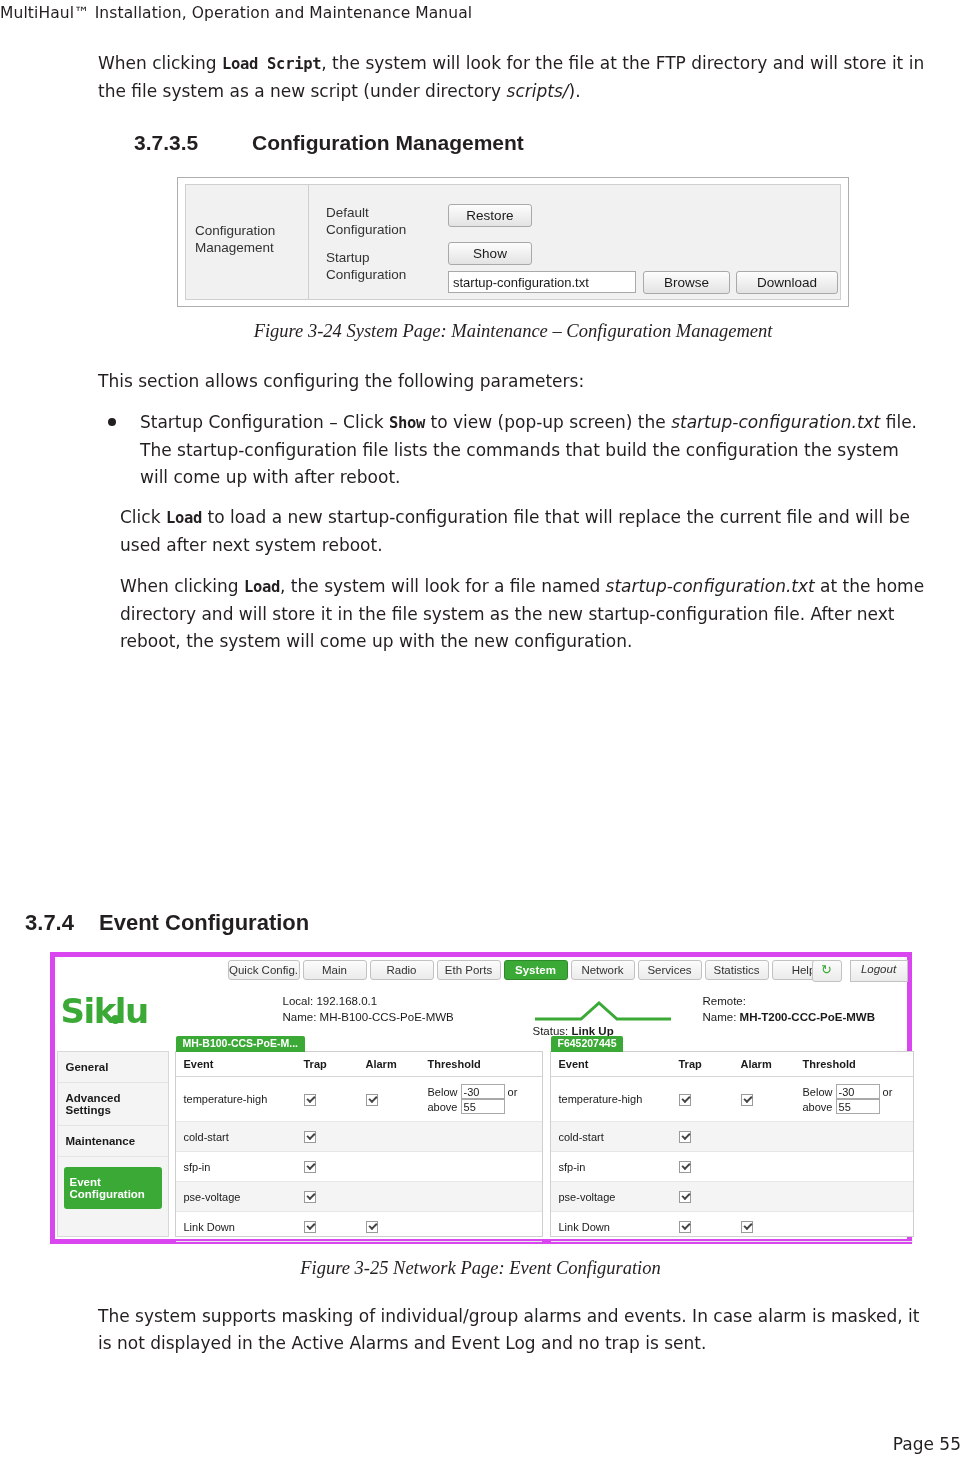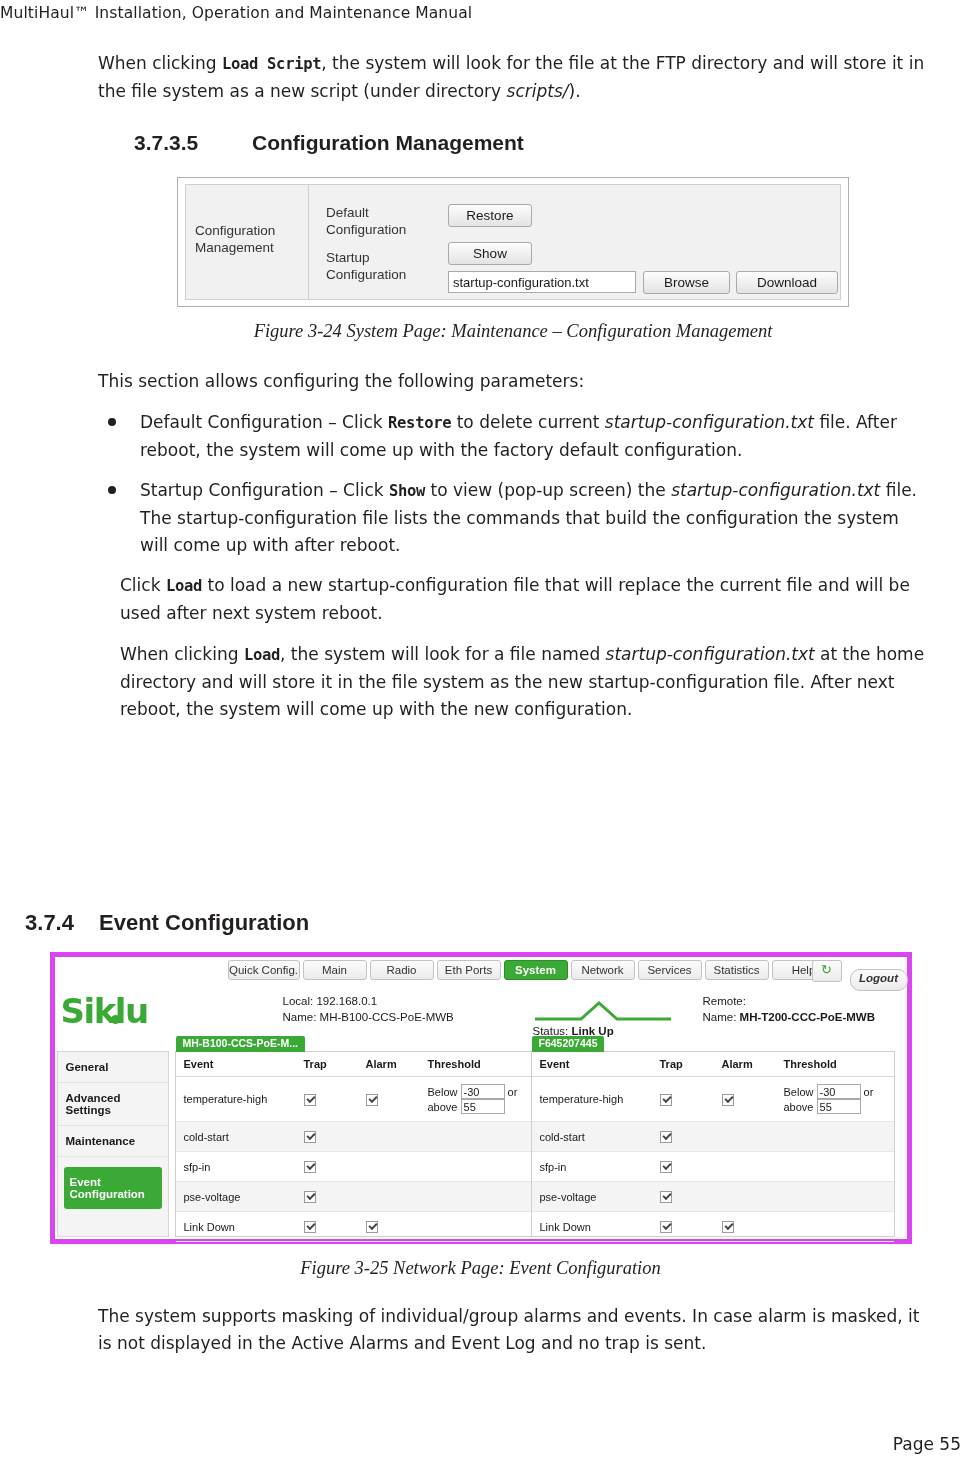--- a/index.html
+++ b/index.html
@@ -256,31 +256,30 @@
     background: linear-gradient(#fcfcfc, #ebebeb);
     border: 1px solid #c2c2c2;
     border-radius: 3px;
     text-align: center;
     color: #3aa935;
     font-size: 13px;
     line-height: 18px;
   }
   .logout-btn {
     position: absolute;
-    left: 795px; top: 12px;
+    left: 795px; top: 3px;
     width: 56px; height: 20px;
     background: linear-gradient(#fcfcfc, #ebebeb);
     border: 1px solid #c2c2c2;
-    border-radius: 10px;
+    border-radius: 0;
     text-align: center;
     font-size: 11.5px;
     font-style: italic;
     color: #333;
     line-height: 17px;
-    font-weight: bold;
   }
   .logo {
     position: absolute;
     left: 6px; top: 34px;
     font-family: "DejaVu Sans", sans-serif;
     font-size: 34px;
     font-weight: bold;
     letter-spacing: -1.5px;
     color: #3aa935;
   }
@@ -347,21 +346,21 @@
 
   .panel {
     position: absolute;
     top: 94px;
     bottom: 2px;
     background: #ffffff;
     border: 1px solid #cfcfcf;
     box-sizing: border-box;
   }
   .panel.left { left: 120px; width: 368px; }
-  .panel.right { left: 476px; width: 364px; }
+  .panel.right { left: 495px; width: 364px; }
   .panel-tab {
     position: absolute;
     top: -16px; left: 0px;
     height: 16px;
     background: #3aa935;
     color: #ffffff;
     font-size: 10.5px;
     font-weight: bold;
     padding: 1px 7px 0 7px;
     box-sizing: border-box;
@@ -454,23 +453,20 @@
         <div class="txt-startup">startup-configuration.txt</div>
         <div class="btn btn-browse">Browse</div>
         <div class="btn btn-download">Download</div>
       </div>
     </div>
     <p class="caption">Figure 3-24 System Page: Maintenance – Configuration Management</p>
 
     <p class="body" style="margin-top:26px;">This section allows configuring the following parameters:</p>
 
     <ul class="bullets">
-      <li>
-        <span class="dot"></span><span>Default Configuration – Click </span><span class="mono">Restore</span><span> to delete current </span><span class="ital">startup-configuration.txt</span><span> file. After reboot, the system will come up with the factory default configuration.</span>
-      </li>
       <li>
         <span class="dot"></span><span>Startup Configuration – Click </span><span class="mono">Show</span><span> to view (pop-up screen) the </span><span class="ital">startup-configuration.txt</span><span> file. The startup-configuration file lists the commands that build the configuration the system will come up with after reboot.</span>
       </li>
     </ul>
 
     <p class="indented"><span>Click </span><span class="mono">Load</span><span> to load a new startup-configuration file that will replace the current file and will be used after next system reboot.</span></p>
 
     <p class="indented"><span>When clicking </span><span class="mono">Load</span><span>, the system will look for a file named </span><span class="ital">startup-configuration.txt</span><span> at the home directory and will store it in the file system as the new startup-configuration file. After next reboot, the system will come up with the new configuration.</span></p>
 
   </div>

